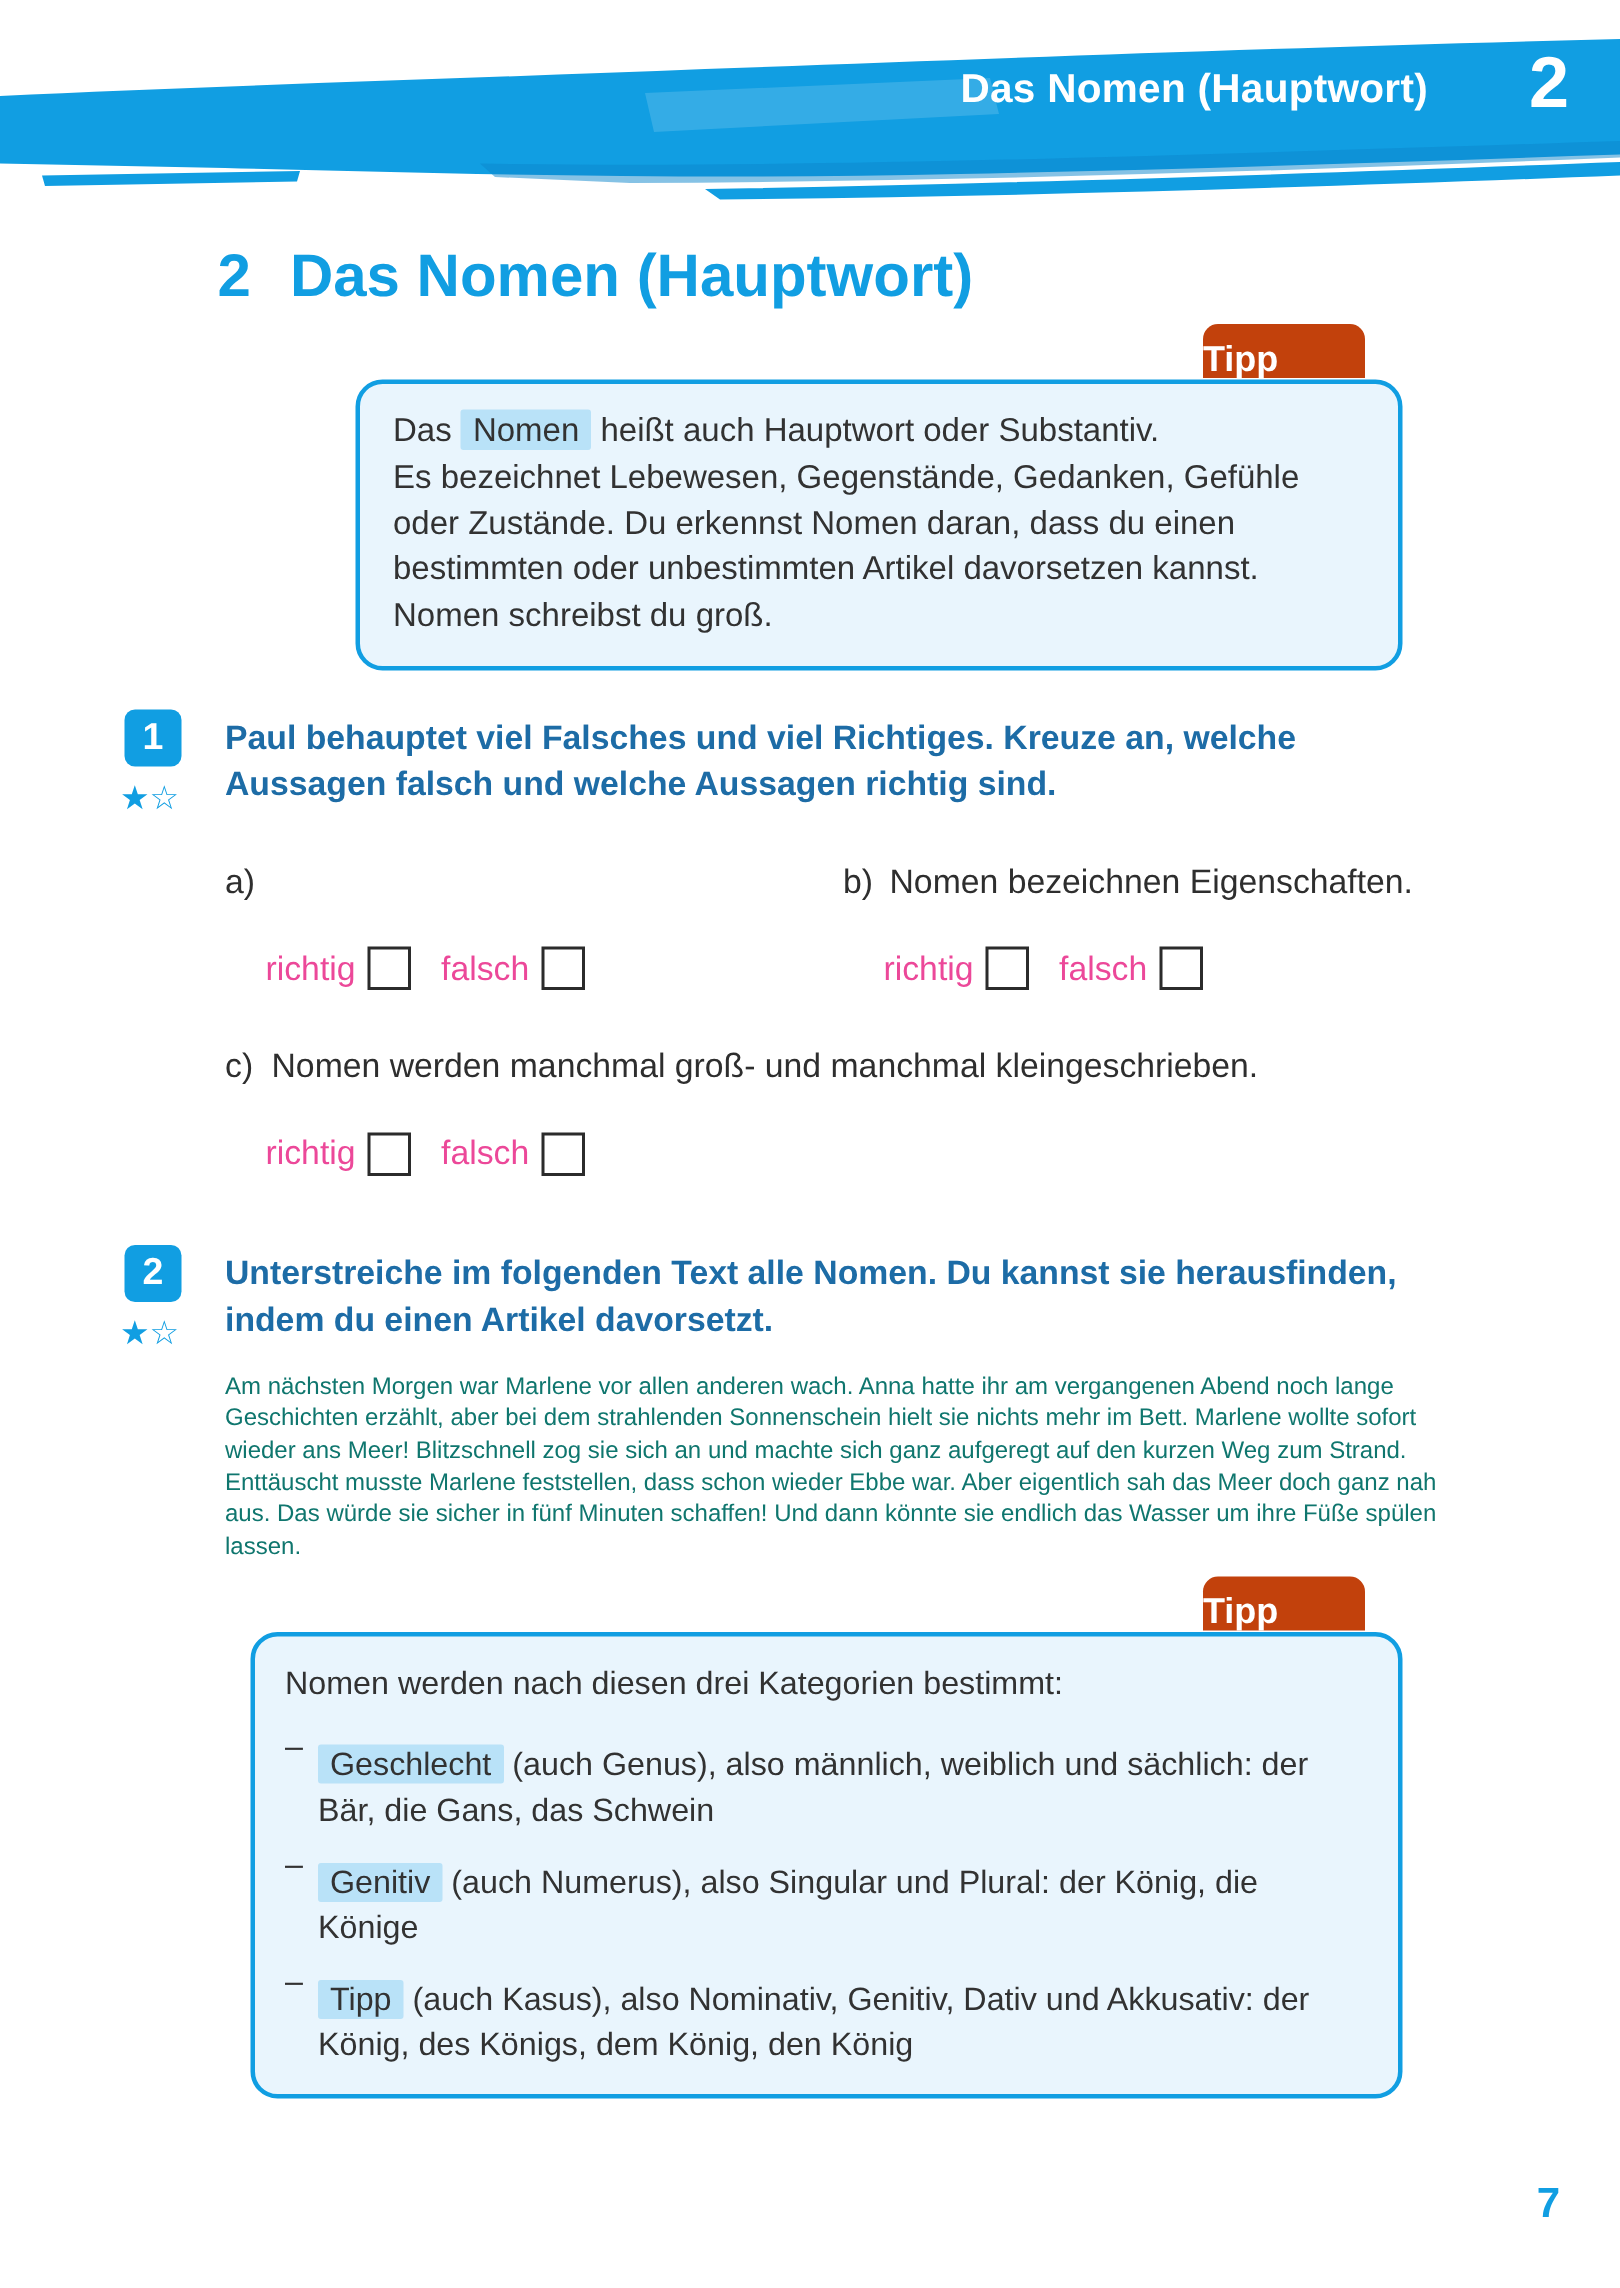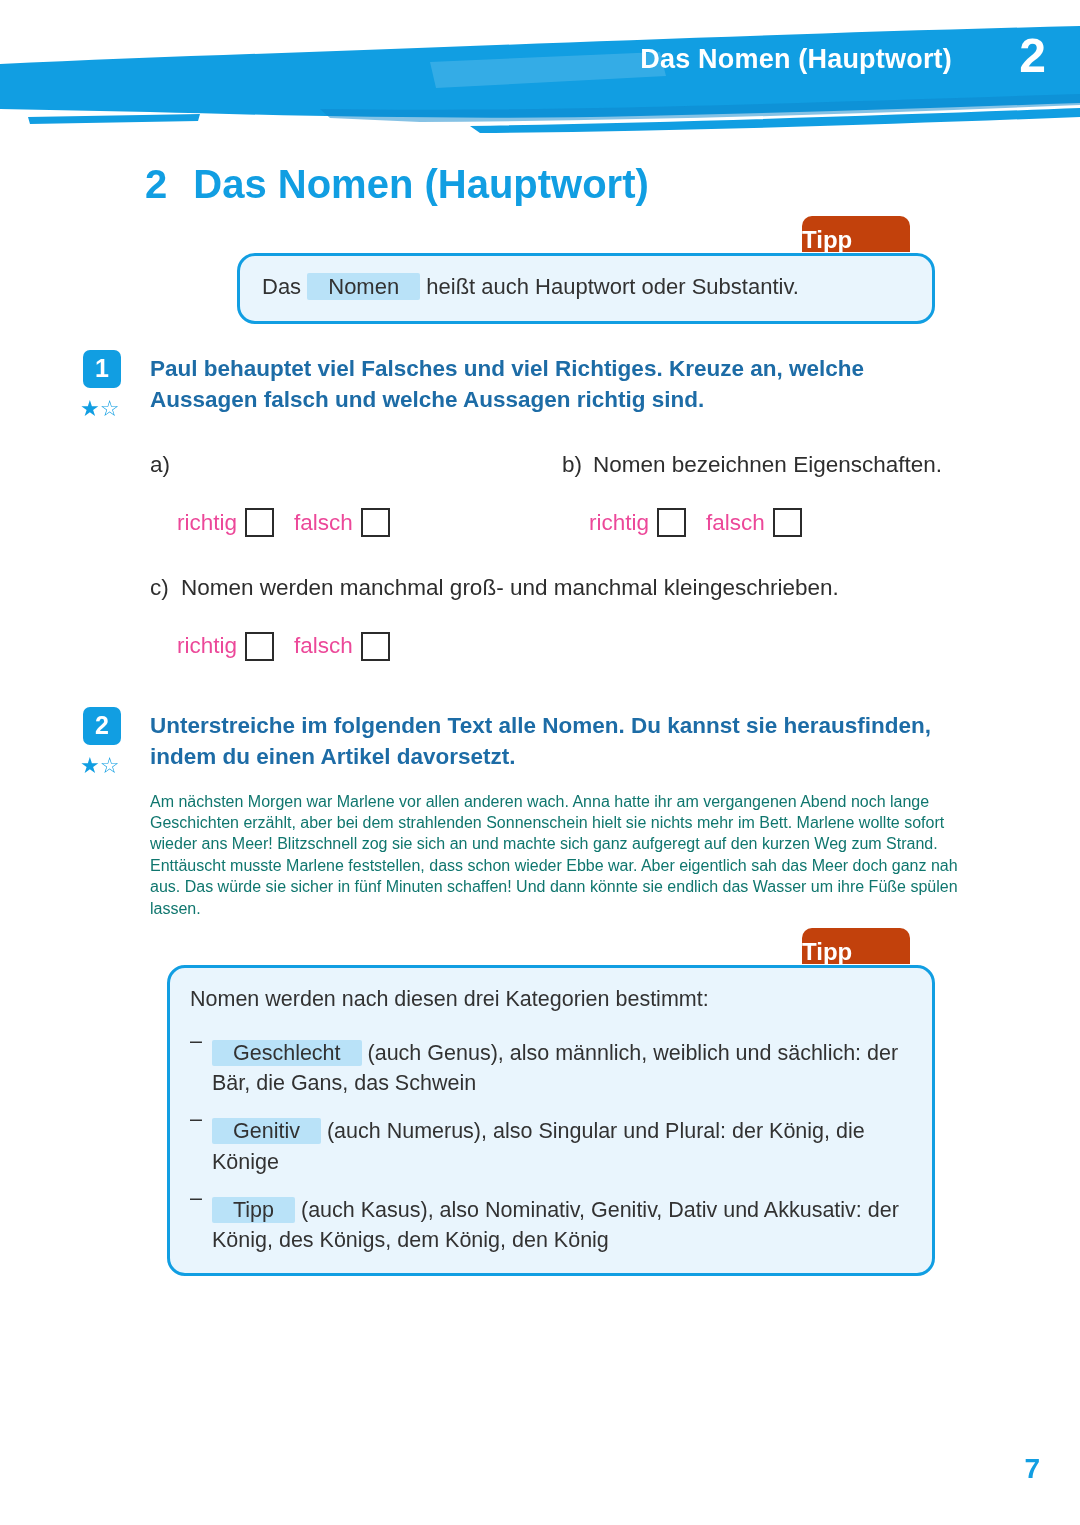--- a/index.html
+++ b/index.html
@@ -45,21 +45,21 @@
     background: #c2410c; color: #ffffff;
     font-weight: 700; font-size: 24px;
     text-align: left; padding-top: 7px;
     border-radius: 10px 10px 0 0;
   }
   .tip1 {
     margin: 46px 0 0 237px; width: 698px;
     padding: 16px 22px 18px 22px;
     font-size: 22px; line-height: 1.4;
   }
-  .hl { background: #b9e2f8; padding: 1px 21px; border-radius: 2px; }
+  .hl { background: #b9e2f8; padding: 1px 8px; border-radius: 2px; }
   
   .exercise { display: flex; gap: 27px; margin-left: 83px; }
   .ex1 { margin-top: 26px; }
   .ex2 { margin-top: 46px; }
   .ex-side { width: 40px; flex-shrink: 0; }
   .badge {
     width: 38px; height: 38px; background: #119ee2;
     color: #ffffff; font-weight: 700; font-size: 25px;
     border-radius: 7px; display: flex; align-items: center; justify-content: center;
   }
@@ -116,21 +116,21 @@
 
   <div class="content">
 
     <h1 class="title">
         <span class="title-num">2</span>
         <span>Das Nomen (Hauptwort)</span>
       </h1>
 
     <div class="tipbox tip1">
       <div class="tip-tab">Tipp</div>
-      <p class="tip-text"><span>Das </span><span class="hl">Nomen</span><span> heißt auch Hauptwort oder Substantiv.</span><br></p>
+      <p class="tip-text"><span>Das </span><span class="hl">Nomen</span><span> heißt auch Hauptwort oder Substantiv.</span><br><span>Es bezeichnet Lebewesen, Gegenstände, Gedanken, Gefühle oder Zustände. Du erkennst Nomen daran, dass du einen bestimmten oder unbestimmten Artikel davorsetzen kannst. Nomen schreibst du groß.</span></p>
     </div>
 
     <div class="exercise ex1">
       <div class="ex-side">
         <div class="badge">1</div>
         <div class="stars">★☆</div>
       </div>
       <div class="ex-body">
         <p class="instruction">Paul behauptet viel Falsches und viel Richtiges. Kreuze an, welche Aussagen falsch und welche Aussagen richtig sind.</p>
         <div class="items-row">

